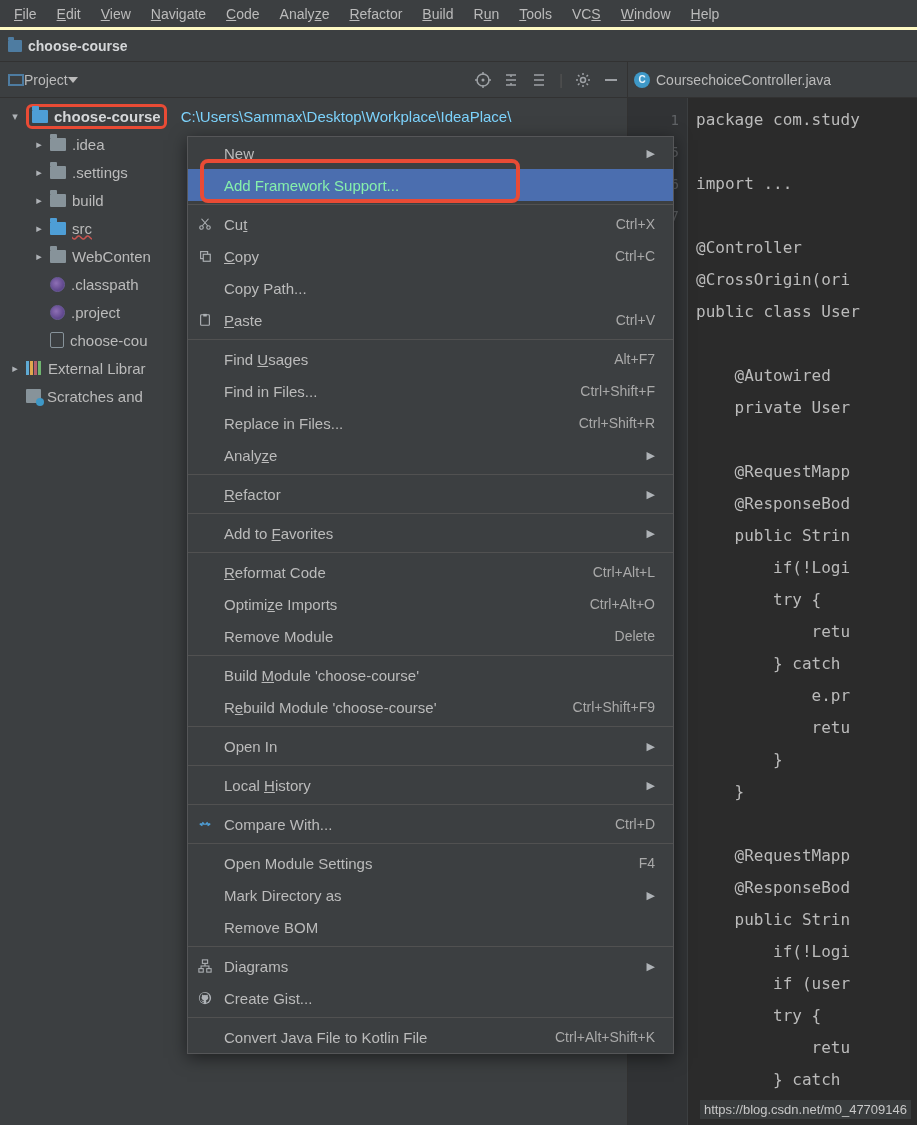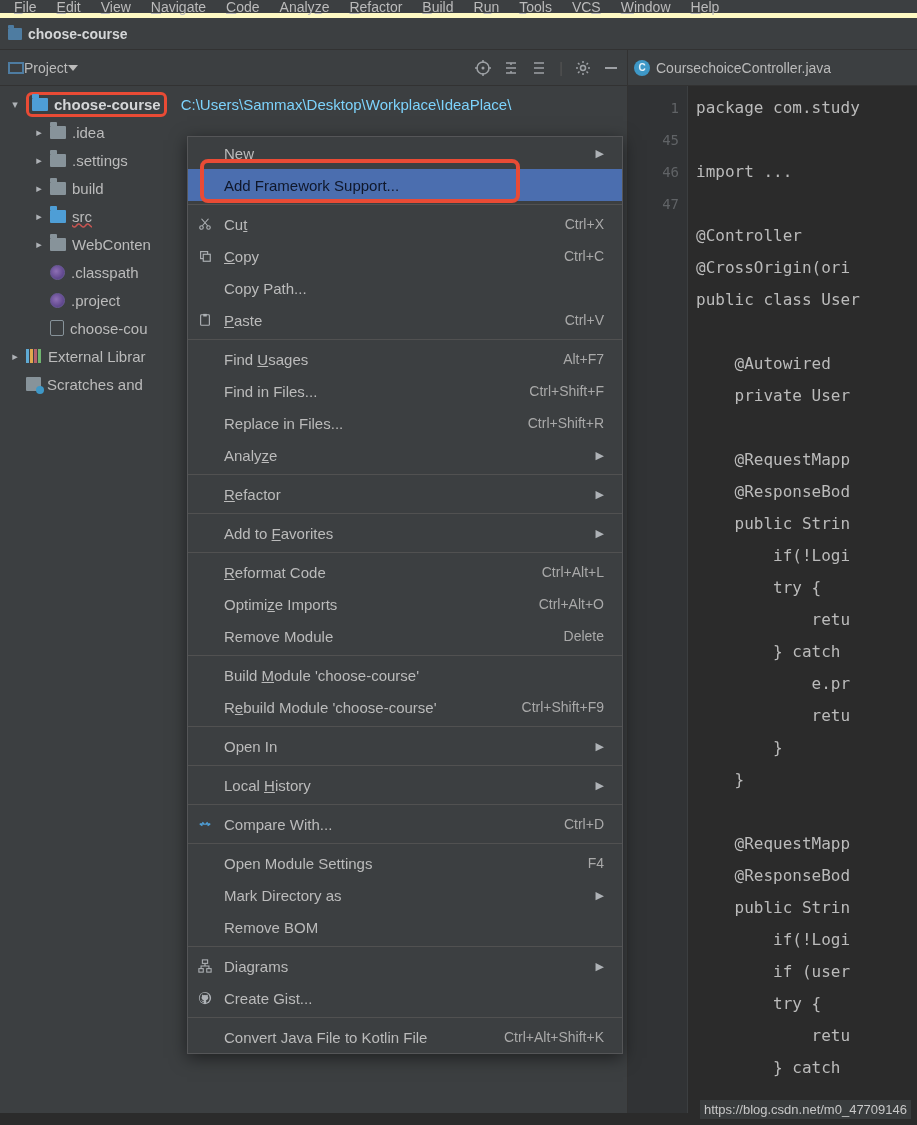--- a/index.html
+++ b/index.html
@@ -8,25 +8,25 @@
   font-size: 14px;
   background: #2b2b2b;
   color: #bbbbbb;
   width: 917px;
   height: 1125px;
   overflow: hidden;
   position: relative;
 }
 .menubar {
   background: #3c3f41;
-  height: 18px;
+  height: 30px;
   display: flex;
   align-items: center;
   padding: 0 4px;
-  border-bottom: 5px solid #fef9c3;
+  border-bottom: 3px solid #fef9c3;
 }
 .menubar-item {
   padding: 4px 10px;
   cursor: pointer;
 }
 .menubar-item .mn { text-decoration: underline; }
 .title-row {
   background: #3c3f41;
   height: 32px;
   display: flex;
@@ -84,37 +84,37 @@
 .editor-col { flex:1; background:#2b2b2b; display:flex; flex-direction:column; overflow:hidden; }
 .editor-tab-bar { height:36px; background:#3c3f41; border-bottom:1px solid #323232; display:flex; align-items:center; padding-left:6px; gap:6px; }
 .java-icon { width:16px; height:16px; border-radius:50%; background:#3e98c7; color:#e8f3fa; font-size:10px; font-weight:bold; display:flex; align-items:center; justify-content:center; }
 .editor-body { display:flex; flex:1; }
 .gutter { width:60px; background:#313335; color:#606366; font-family:Consolas,monospace; font-size:14px; padding:6px 8px 0 0; text-align:right; line-height:32px; border-right:1px solid #3c3f41; }
 .code { font-family:Consolas,monospace; font-size:16px; line-height:32px; padding:6px 0 0 8px; white-space:pre; }
 .err { text-decoration: underline wavy #c75450; }
 .context-menu {
   position:absolute;
   left:187px; top:136px;
-  width:436px;
+  width:487px;
   background:#3c3f41;
   border:1px solid #555658;
   box-shadow: 0 4px 16px rgba(0,0,0,.5);
   z-index:100;
   font-size:15px;
 }
 .menu-item {
   height:32px;
   display:flex;
   align-items:center;
   padding: 0 18px 0 36px;
   position:relative;
 }
 .menu-item.selected {
   background:#4b6eaf;
-  color:#0f172a;
+  color:#86efac;
 }
 .menu-item .shortcut { margin-left:auto; color:#a9a9a9; font-size:14px; }
 .menu-item .submenu-arrow { margin-left:auto; color:#aeb2b6; font-size:11px; }
 .menu-item .mi-icon { position:absolute; left:8px; width:18px; height:18px; display:flex; align-items:center; justify-content:center; color:#aeb2b6; }
 .menu-sep { height:1px; background:#515151; margin:3px 0; }
 .mn { text-decoration: underline; }
 .highlight-red-box {
   position:absolute;
   left:200px; top:159px;
   width:320px; height:44px;

